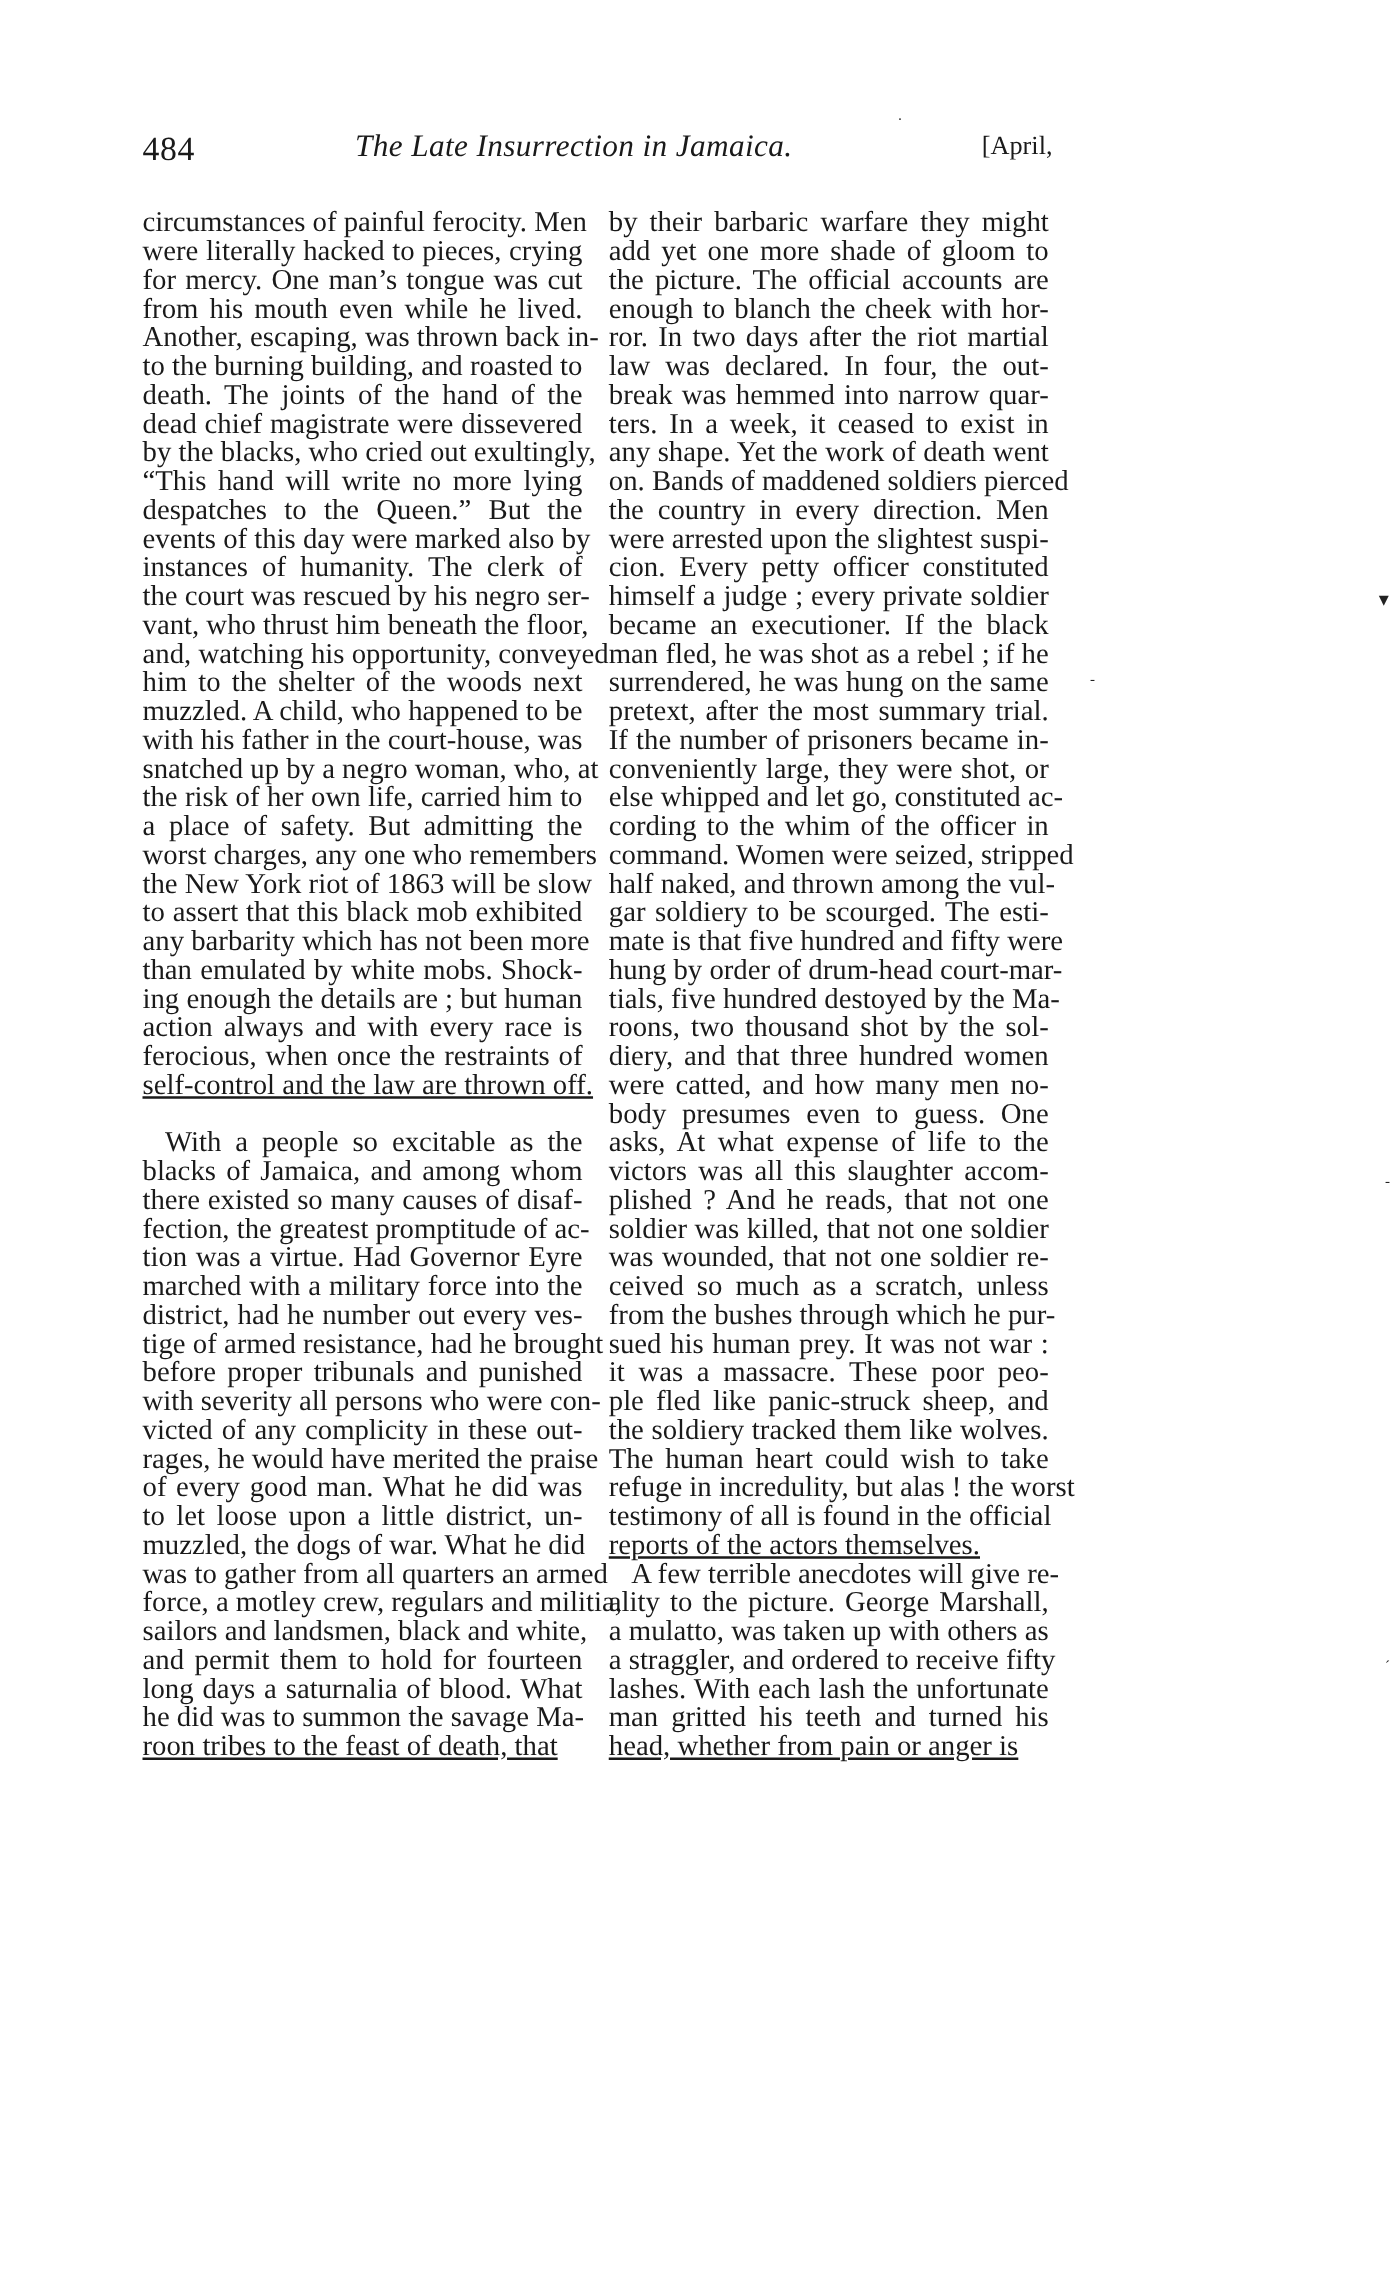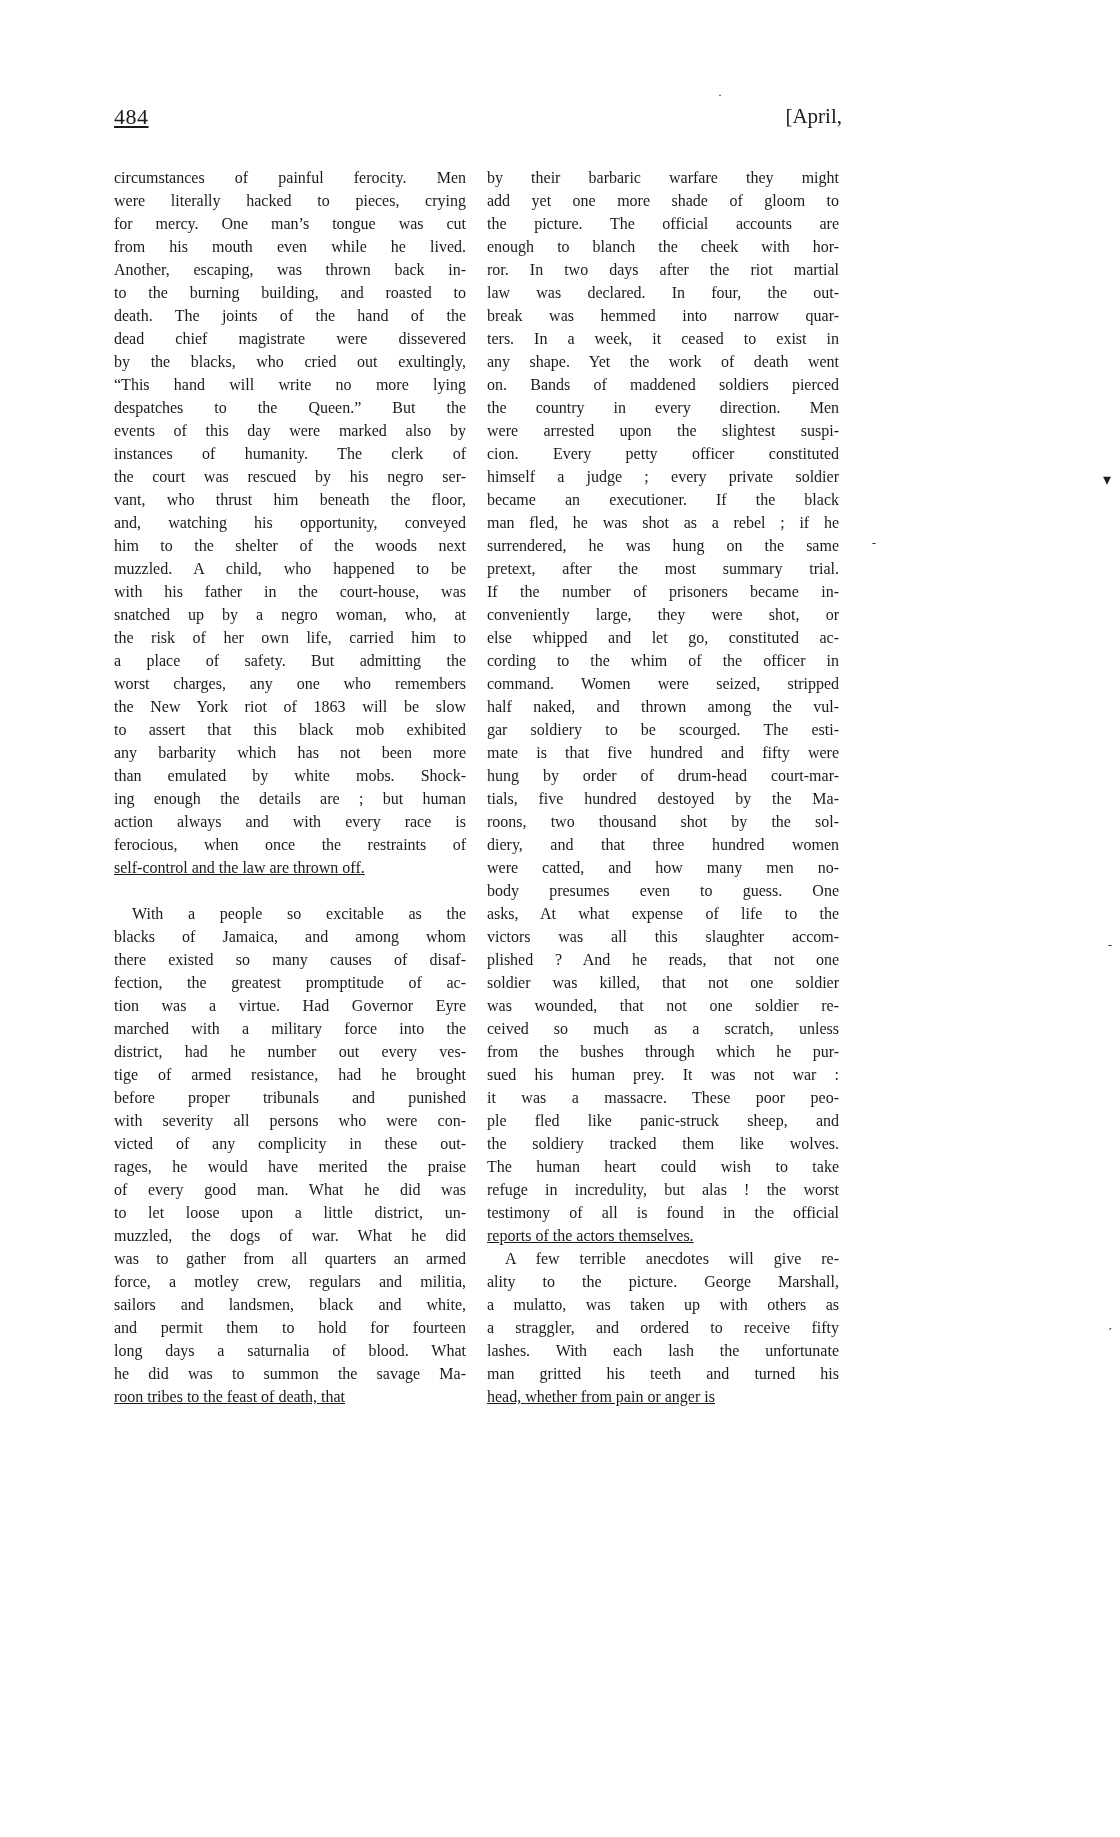--- a/index.html
+++ b/index.html
@@ -25,43 +25,42 @@
       position: absolute;
       top: 104px;
       left: 114px;
       width: 726px;
       height: 34px;
     }
     .page-number {
       position: absolute;
       left: 0;
       top: 0;
-      font-size: 22px;
+      font-size: 27px;
       letter-spacing: 0.5px;
-      text-decoration: underline;
     }
     .running-title {
       position: absolute;
       left: 170px;
       top: 0;
       font-size: 25px;
       font-style: italic;
       letter-spacing: 0.3px;
     }
     .issue-month {
       position: absolute;
       right: -2px;
       top: 0;
       font-size: 21px;
     }
     .column {
       position: absolute;
       top: 166px;
       width: 352px;
-      font-size: 16px;
+      font-size: 23px;
       line-height: 23px;
     }
     .col-left { left: 114px; }
     .col-right { left: 487px; }
     .line {
       display: block;
       white-space: nowrap;
       text-align: justify;
       text-align-last: justify;
       height: 23px;
@@ -83,20 +82,21 @@
       font-size: 12px;
     }
   </style>
 </head>
 <body>
 
 <div class="page">
 
   <div class="running-head">
     <span class="page-number">484</span>
+    <span class="running-title">The Late Insurrection in Jamaica.</span>
     <span class="issue-month">[April,</span>
   </div>
 
   <div class="column col-left" id="col-left">
       <div>
         <span class="line">circumstances of painful ferocity.   Men</span>
         <span class="line">were literally hacked to pieces, crying</span>
         <span class="line">for mercy.  One man’s tongue was cut</span>
         <span class="line">from his mouth even while he lived.</span>
         <span class="line">Another, escaping, was thrown back in-</span>

